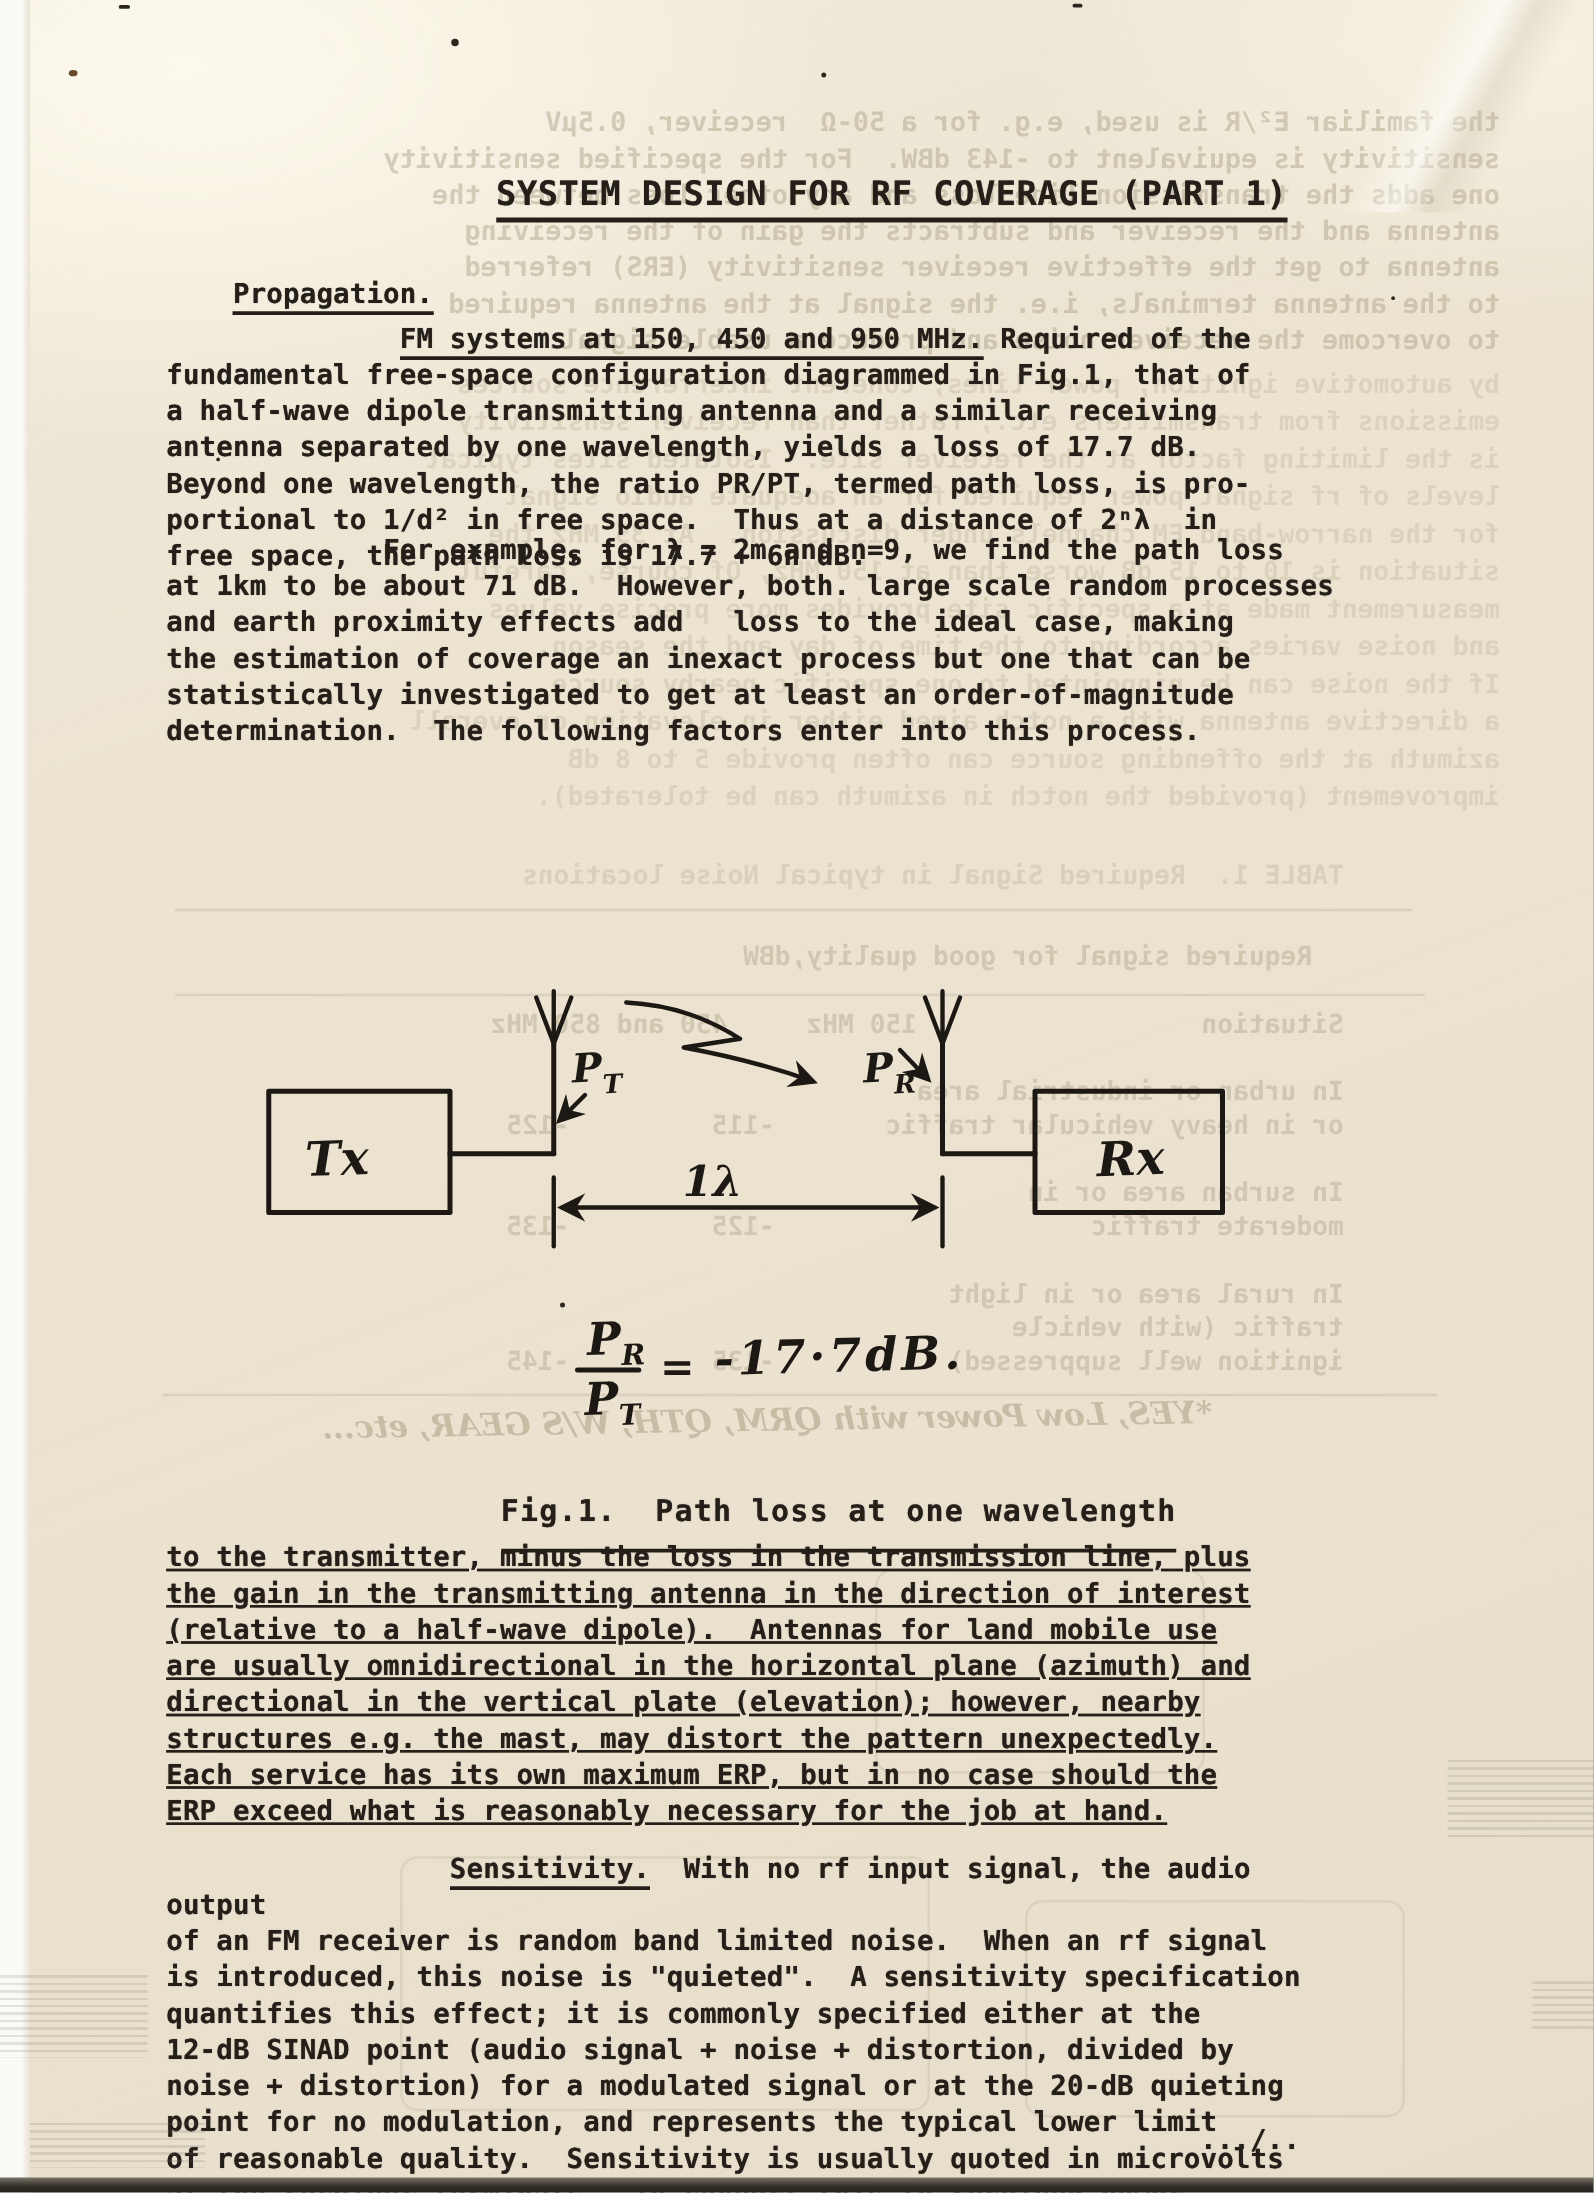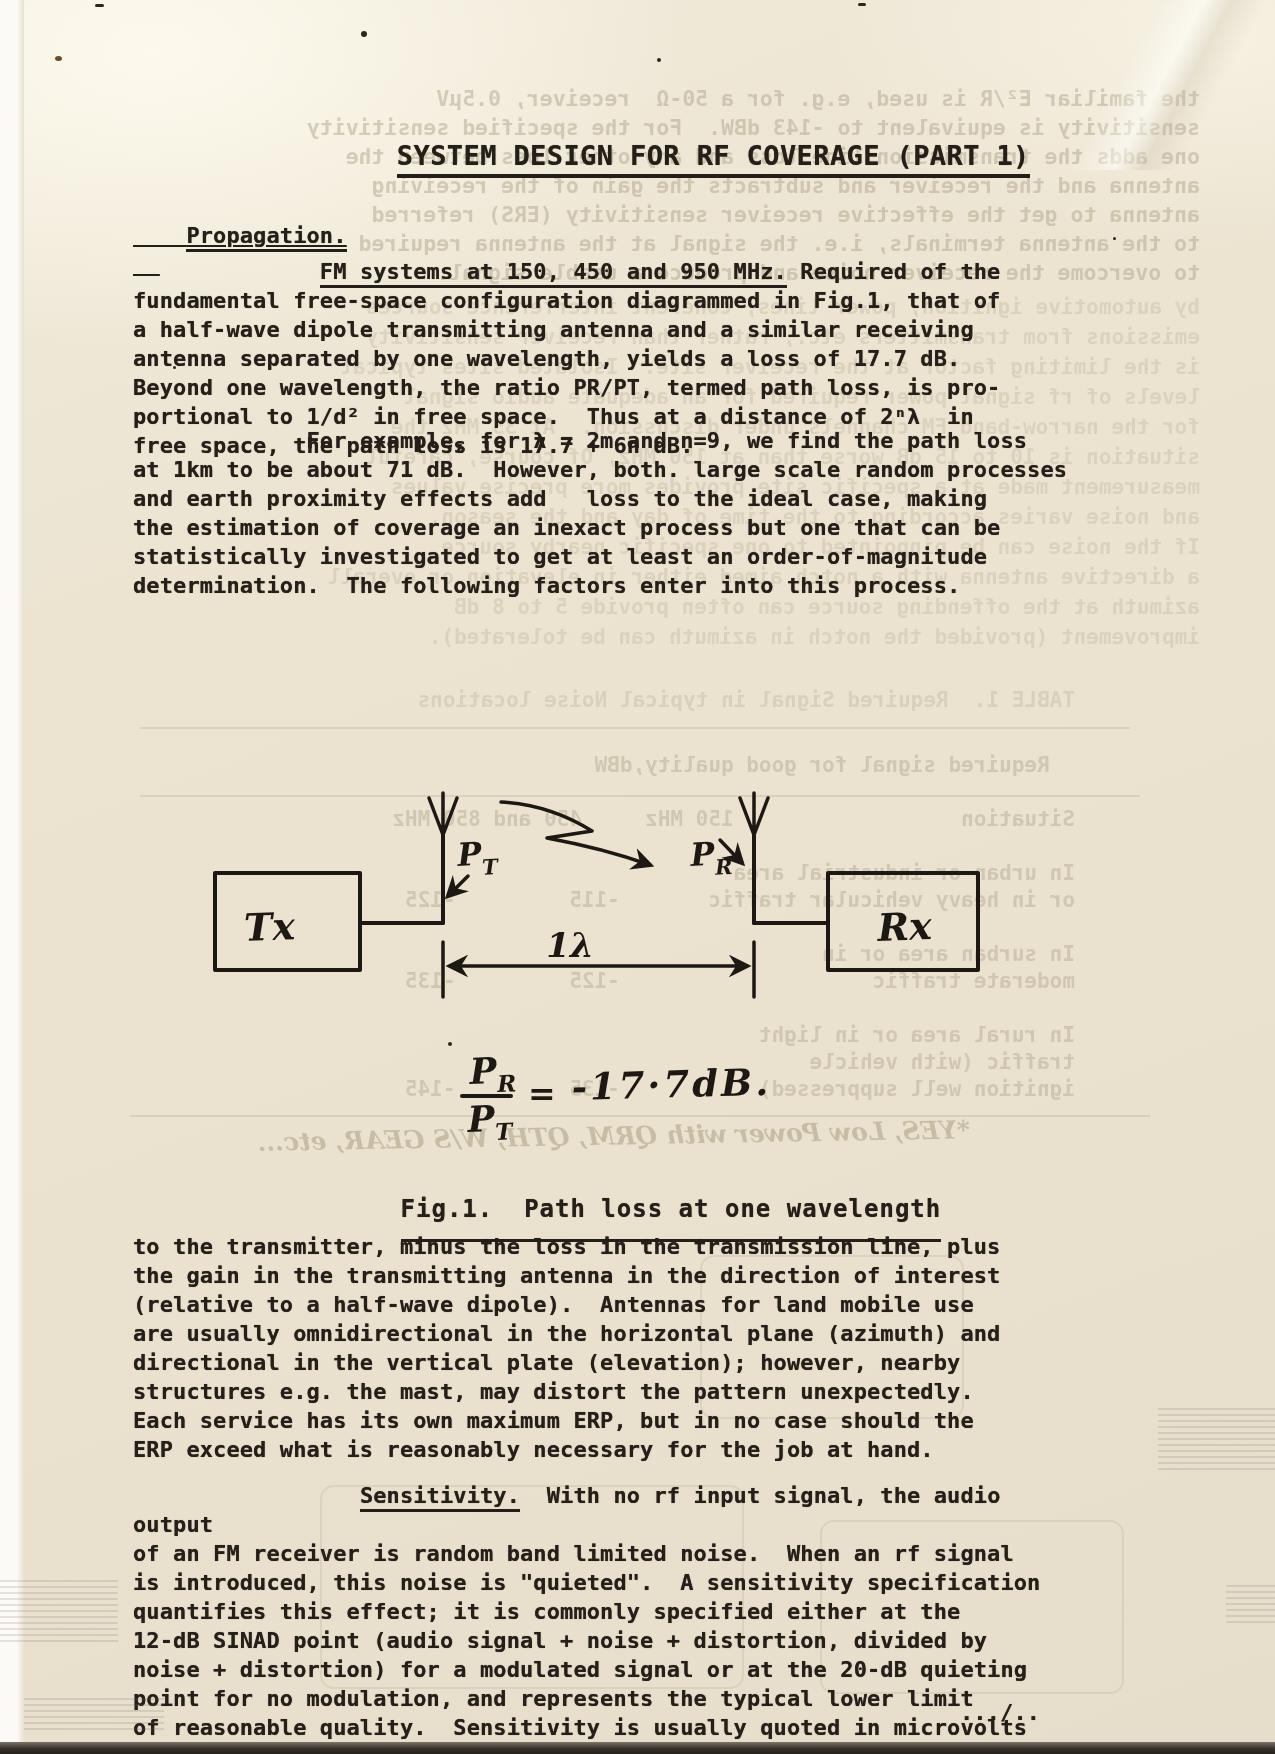--- a/index.html
+++ b/index.html
@@ -18,21 +18,21 @@
   .bottom-bar{position:absolute;left:0;top:1742px;width:1275px;height:12px;
     background:linear-gradient(180deg,#7a7468 0%,#35322c 55%,#24221e 100%);}
 
   .typed{position:absolute;white-space:pre;font-size:22px;line-height:29px;
     font-weight:bold;letter-spacing:.1px;color:#241f19;
     text-shadow:0 0 .7px rgba(35,28,20,.75);}
   .para{width:960px;white-space:pre-wrap;}
   .u{border-bottom:3px solid #241f19;padding-bottom:1px;}
   .title{left:250px;top:112px;width:860px;text-align:center;font-size:27px;letter-spacing:.4px;}
   .title .u{border-bottom-width:4px;padding-bottom:3px;}
-  .heading{left:133px;top:192px;text-decoration:underline;}
+  .heading{left:133px;top:192px;}
   .caption{left:320px;top:1166px;width:640px;text-align:center;font-size:24px;letter-spacing:1px;}
   .caption .u{border-bottom-width:3px;padding-bottom:16px;}
   .footer-mark{left:960px;top:1698px;}
 
   .bleed{position:absolute;white-space:pre;transform:scaleX(-1);
     font-family:"DejaVu Sans Mono",monospace;font-weight:bold;color:#b1a78d;}
   .bleed-hand{position:absolute;transform:scaleX(-1) rotate(1deg);white-space:pre;
     font-family:"DejaVu Serif",serif;font-style:italic;font-weight:bold;color:#aba182;}
   .rule{position:absolute;height:2px;background:#8d8268;opacity:.18;}
   .streak{position:absolute;opacity:.45;
@@ -168,21 +168,21 @@
       <text class="hand-text" x="338" y="442" font-size="36" transform="rotate(-2 338 442)"><tspan>P</tspan><tspan dy="9" font-size="23">T</tspan></text>
       <text class="hand-text" x="398" y="415" font-size="33">=</text>
       <text class="hand-text" x="442" y="410" font-size="37" letter-spacing="3" transform="rotate(-1.5 442 410)">-17·7dB.</text>
     </g>
   </svg>
 
   <div class="typed caption">
     <span class="u">Fig.1.  Path loss at one wavelength</span>
   </div>
 
-  <div class="typed para" style="left:133px;top:1232px;">to the transmitter, minus the loss in the transmission line, plus
+  <div class="typed para" style="left:133px;top:1232px;text-decoration:underline;">to the transmitter, minus the loss in the transmission line, plus
 the gain in the transmitting antenna in the direction of interest
 (relative to a half-wave dipole).  Antennas for land mobile use
 are usually omnidirectional in the horizontal plane (azimuth) and
 directional in the vertical plate (elevation); however, nearby
 structures e.g. the mast, may distort the pattern unexpectedly.
 Each service has its own maximum ERP, but in no case should the
 ERP exceed what is reasonably necessary for the job at hand.</div>
 
   <div class="typed para" style="left:133px;top:1452px;">
     <span>             </span><span class="u">Sensitivity.</span><span>  With no rf input signal, the audio output</span><span>

